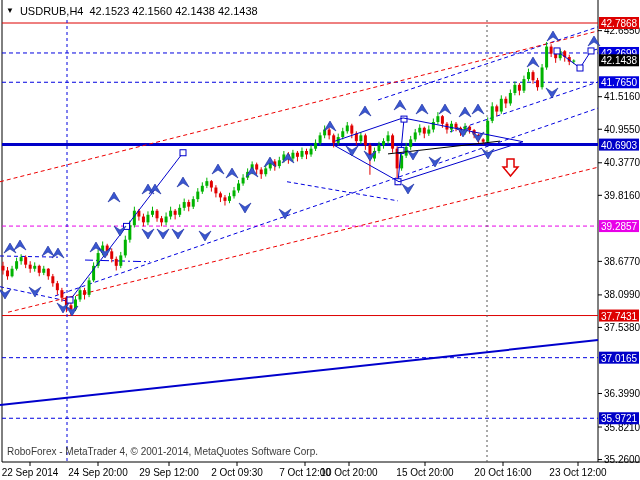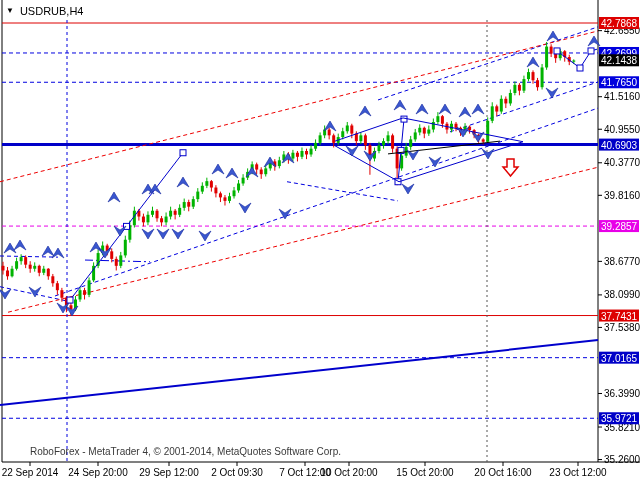--- a/index.html
+++ b/index.html
@@ -2,29 +2,30 @@
 <html><head>
 <meta charset="utf-8">
 <style>
   html,body{margin:0;padding:0;background:#fff;}
   #win{position:relative;width:640px;height:480px;background:#fff;overflow:hidden;
        font-family:"Liberation Sans",sans-serif;}
   #chart-svg{position:absolute;left:0;top:0;}
   #titlebar{position:absolute;left:6px;top:4px;height:14px;display:flex;align-items:center;
             gap:6px;font-size:11px;color:#000;white-space:nowrap;z-index:5;}
   #titlebar .dd{font-size:8px;line-height:10px;color:#000;}
-  #footer{position:absolute;left:7px;top:446px;font-size:10px;color:#3a3a3a;z-index:5;margin-left:23px;}
+  #footer{position:absolute;left:7px;top:446px;font-size:10px;color:#3a3a3a;z-index:5;}
 </style>
 </head>
 <body>
 
 <div id="win">
   <div id="titlebar">
     <span class="dd">▼</span>
     <span>USDRUB,H4</span>
+    <span>42.1523 42.1560 42.1438 42.1438</span>
   </div>
   <svg id="chart-svg" width="640" height="480">
       <g>
         <line x1="2" y1="0" x2="2" y2="462" stroke="#000" stroke-width="1"></line>
         <line x1="598" y1="0" x2="598" y2="462" stroke="#000" stroke-width="1"></line>
         <line x1="2" y1="462" x2="640" y2="462" stroke="#000" stroke-width="1"></line>
       </g>
       <g>
         <line x1="2" y1="23" x2="598" y2="23" stroke="#dd0000" stroke-width="1"></line>
         <line x1="2" y1="52.98019999999998" x2="598" y2="52.98019999999998" stroke="#0000e0" stroke-width="1" stroke-dasharray="4,3"></line>

